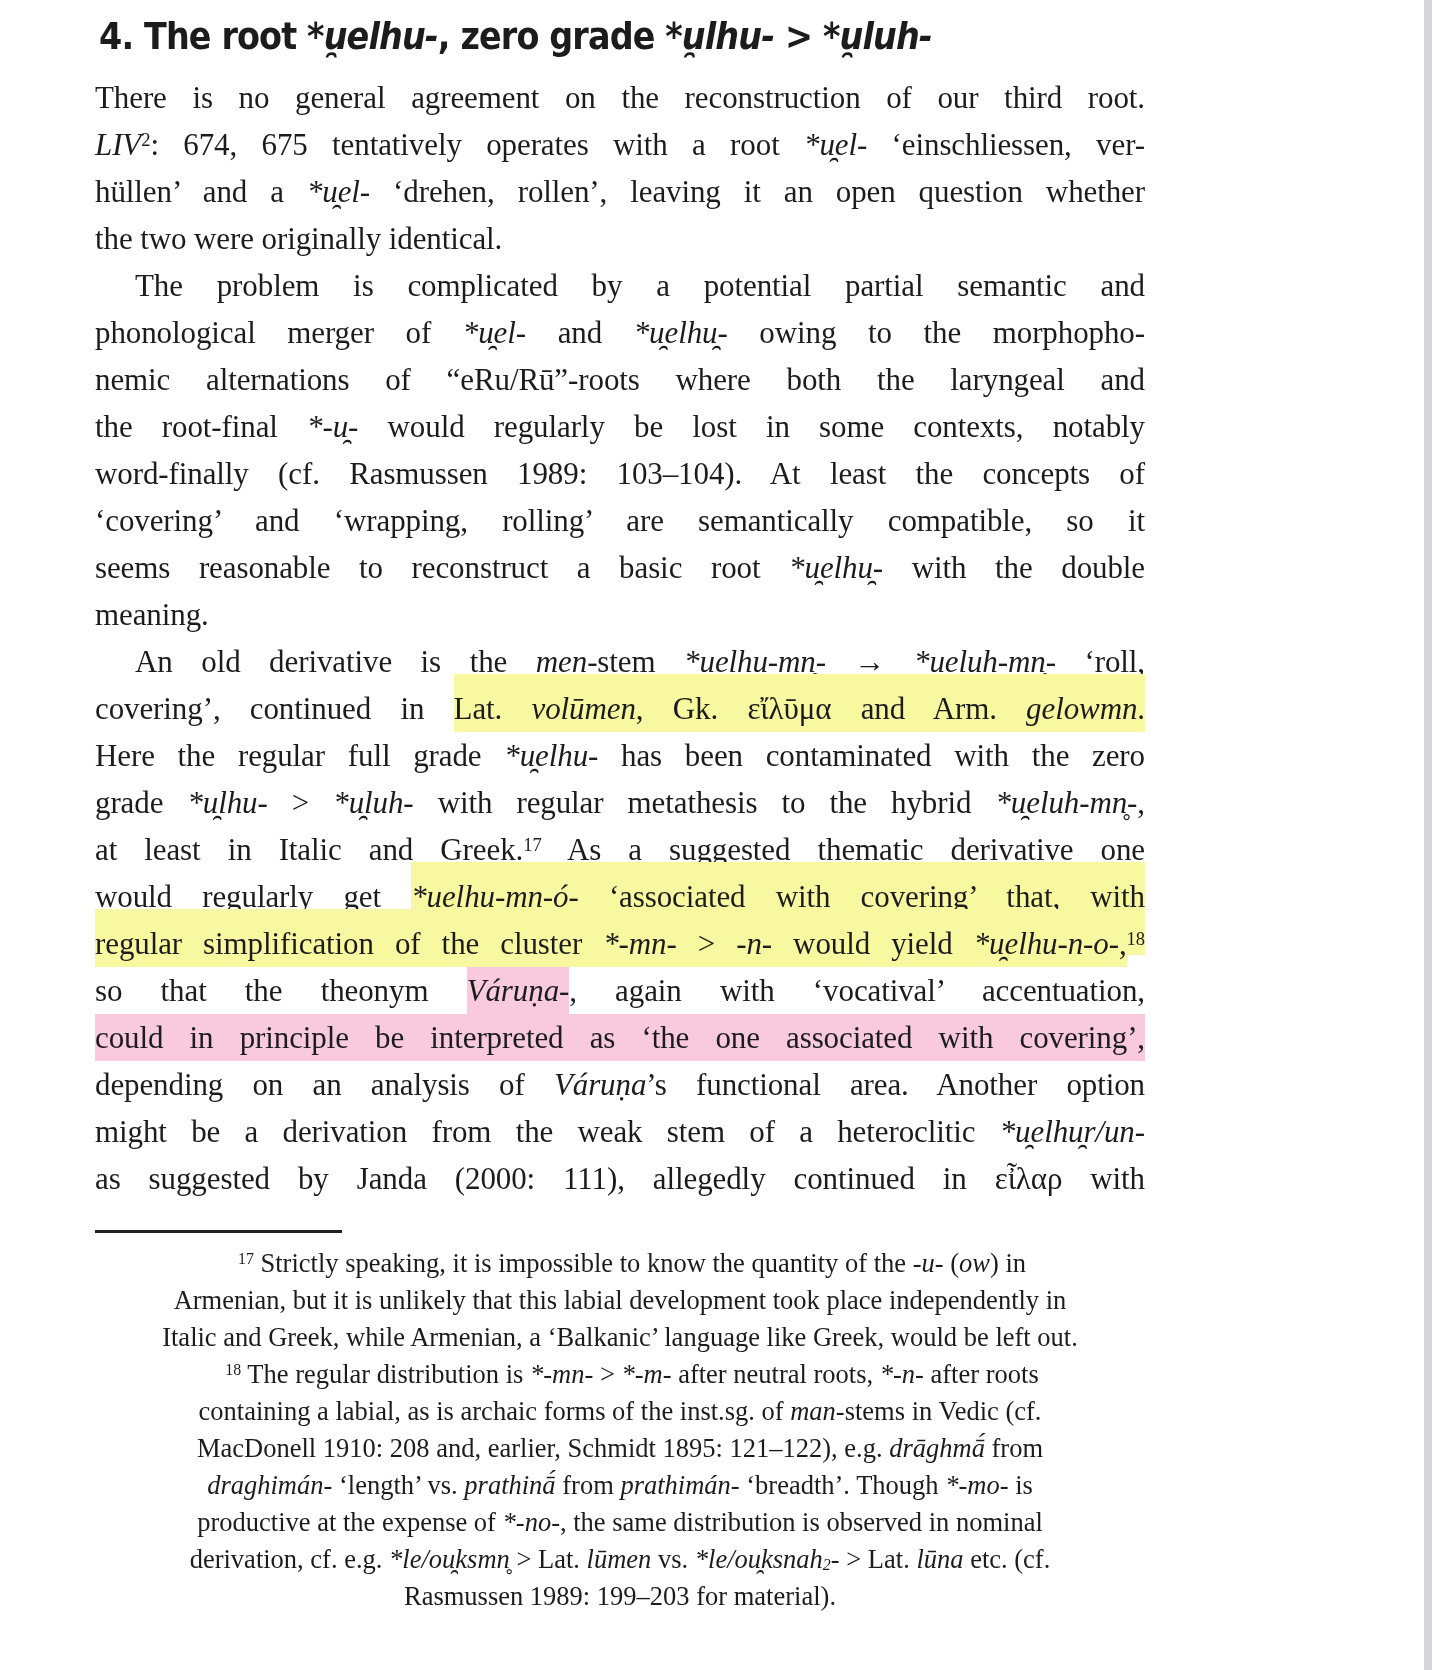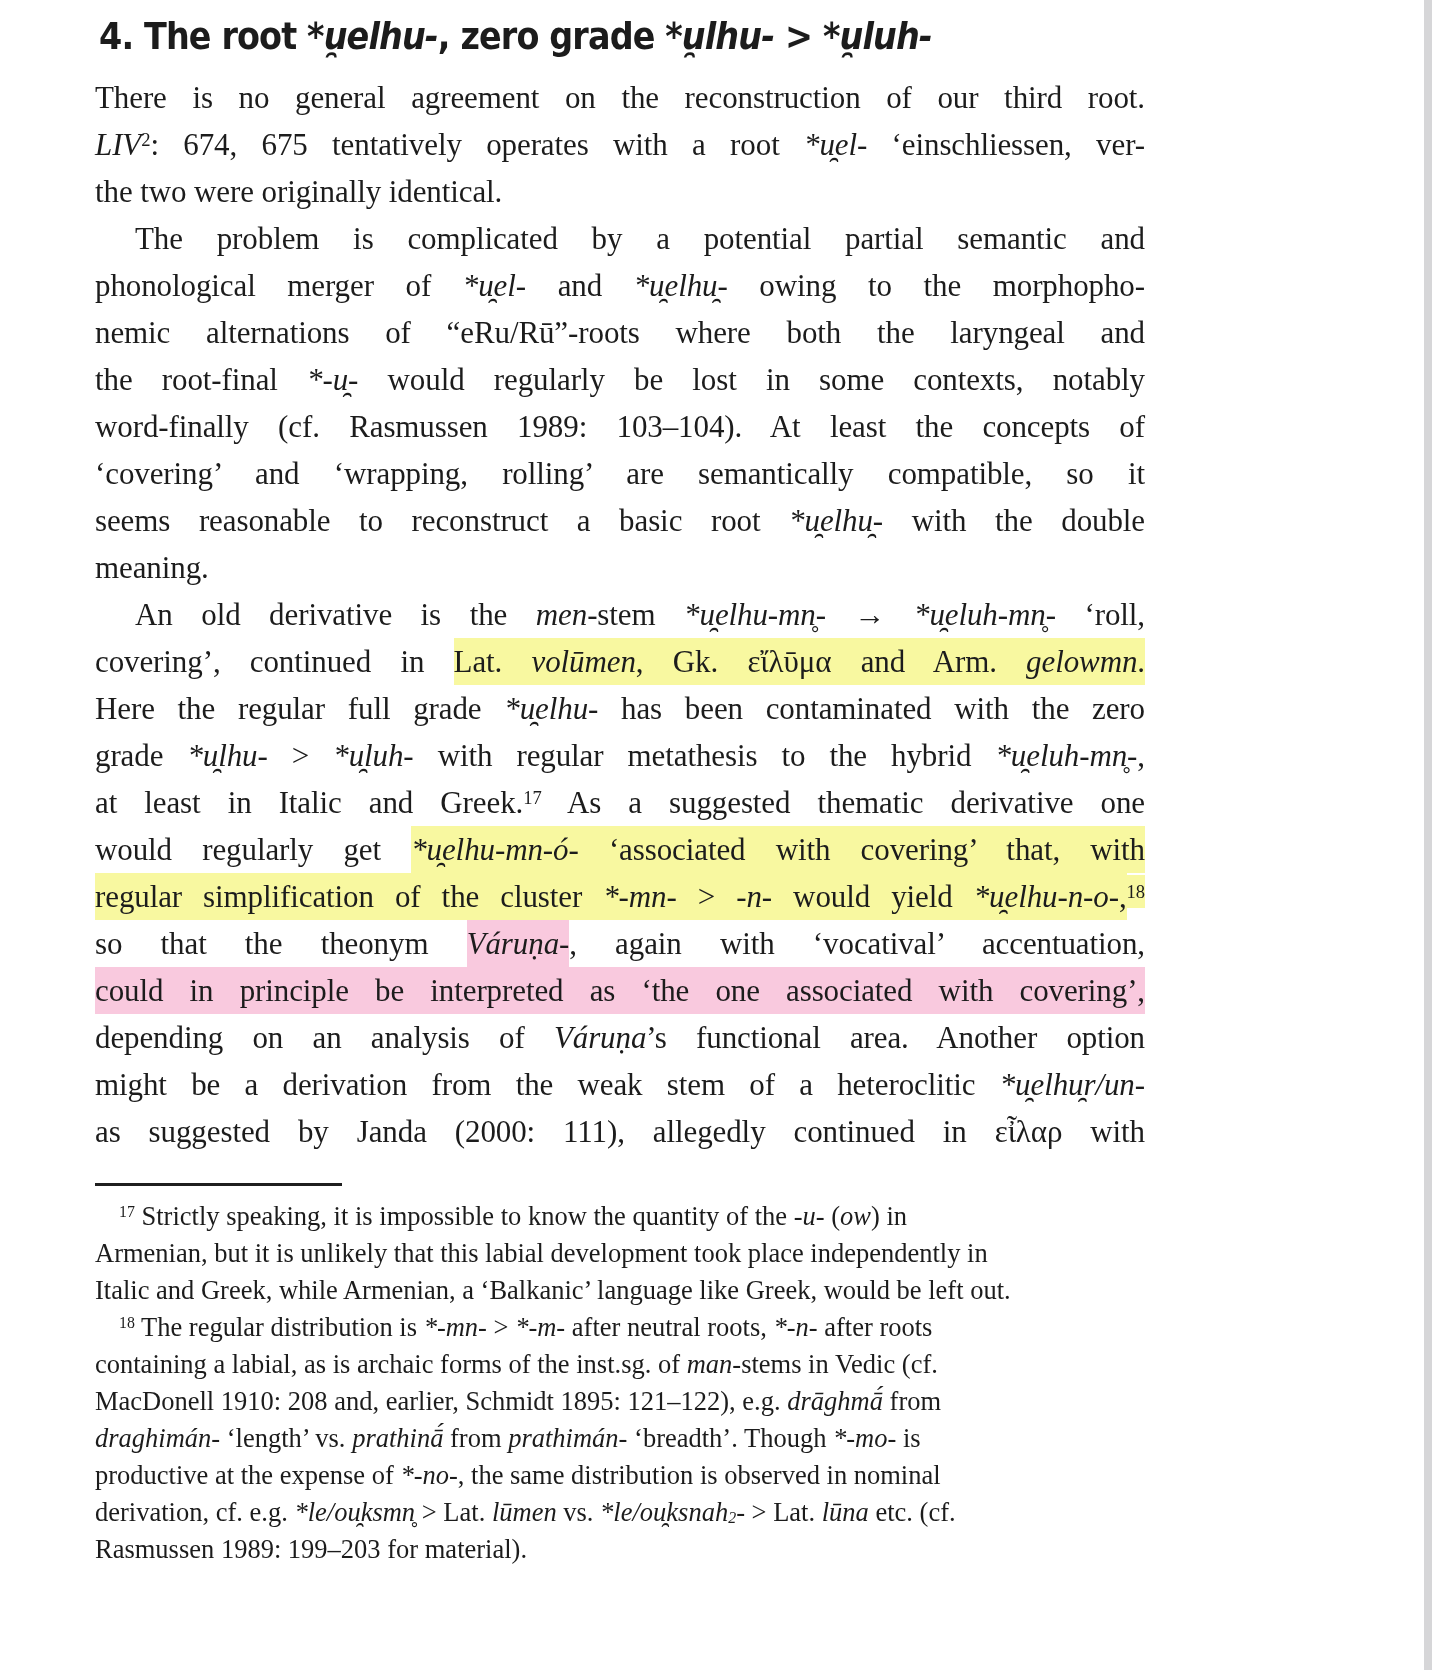--- a/index.html
+++ b/index.html
@@ -25,48 +25,49 @@
     height:47px; line-height:47px; font-size:31px;
     letter-spacing:-0.1px;
   }
   .line.justify { text-align:justify; text-align-last:justify; }
   .line.left { text-align:center; text-align-last:left; }
   .line.indent { text-indent:40px; }
 
   .it  { font-style:italic; }
   .sup { font-size:60%; vertical-align:0.5em; line-height:0; }
   .sub { font-size:60%; vertical-align:-0.15em; line-height:0; }
-  .hl-y { background:var(--hl-yellow); padding-top:6px; padding-bottom:6px; }
+  .hl-y { background:var(--hl-yellow); padding-top:17px; padding-bottom:6px; }
   .hl-p { background:var(--hl-pink);   padding-top:6px; padding-bottom:6px; }
 
   .fn-rule {
     width:247px; height:0;
     border-top:3px solid #1f1f1f;
     margin:28px 0 12px 0;
   }
   .fn-line {
     height:37px; line-height:37px; font-size:26.5px;
-    text-align:left;
+    text-align:center;
   }
   .fn-line.indent { text-indent:24px; }
 
   .scroll-strip {
     position:absolute; top:0; right:0; width:8px; height:1670px;
     background:#d6d6d8;
   }
 </style>
 </head>
 <body style="color: rgb(28, 28, 28);">
 
 <div class="content">
   <div class="heading" id="heading"><span>4. The root </span><span class="it">*u̯elhu-</span><span>, zero grade </span><span class="it">*u̯lhu-</span><span> &gt; </span><span class="it">*u̯luh-</span></div>
   <div class="body-text" id="body-text">
       <div>
         <div class="line justify"><span>There is no general agreement on the reconstruction of our third root.</span></div>
         <div class="line justify"><span class="it">LIV</span><span class="sup">2</span><span>: 674, 675 tentatively operates with a root </span><span class="it">*u̯el-</span><span> ‘einschliessen, ver-</span></div>
+        <div class="line justify"><span>hüllen’ and a </span><span class="it">*u̯el-</span><span> ‘drehen, rollen’, leaving it an open question whether</span></div>
         <div class="line left"><span>the two were originally identical.</span></div>
       </div>
       <div>
         <div class="line justify indent"><span>The problem is complicated by a potential partial semantic and</span></div>
         <div class="line justify"><span>phonological merger of </span><span class="it">*u̯el-</span><span> and </span><span class="it">*u̯elhu̯-</span><span> owing to the morphopho-</span></div>
         <div class="line justify"><span>nemic alternations of “eRu/Rū”-roots where both the laryngeal and</span></div>
         <div class="line justify"><span>the root-final </span><span class="it">*-u̯-</span><span> would regularly be lost in some contexts, notably</span></div>
         <div class="line justify"><span>word-finally (cf. Rasmussen 1989: 103–104). At least the concepts of</span></div>
         <div class="line justify"><span>‘covering’ and ‘wrapping, rolling’ are semantically compatible, so it</span></div>
         <div class="line justify"><span>seems reasonable to reconstruct a basic root </span><span class="it">*u̯elhu̯-</span><span> with the double</span></div>

